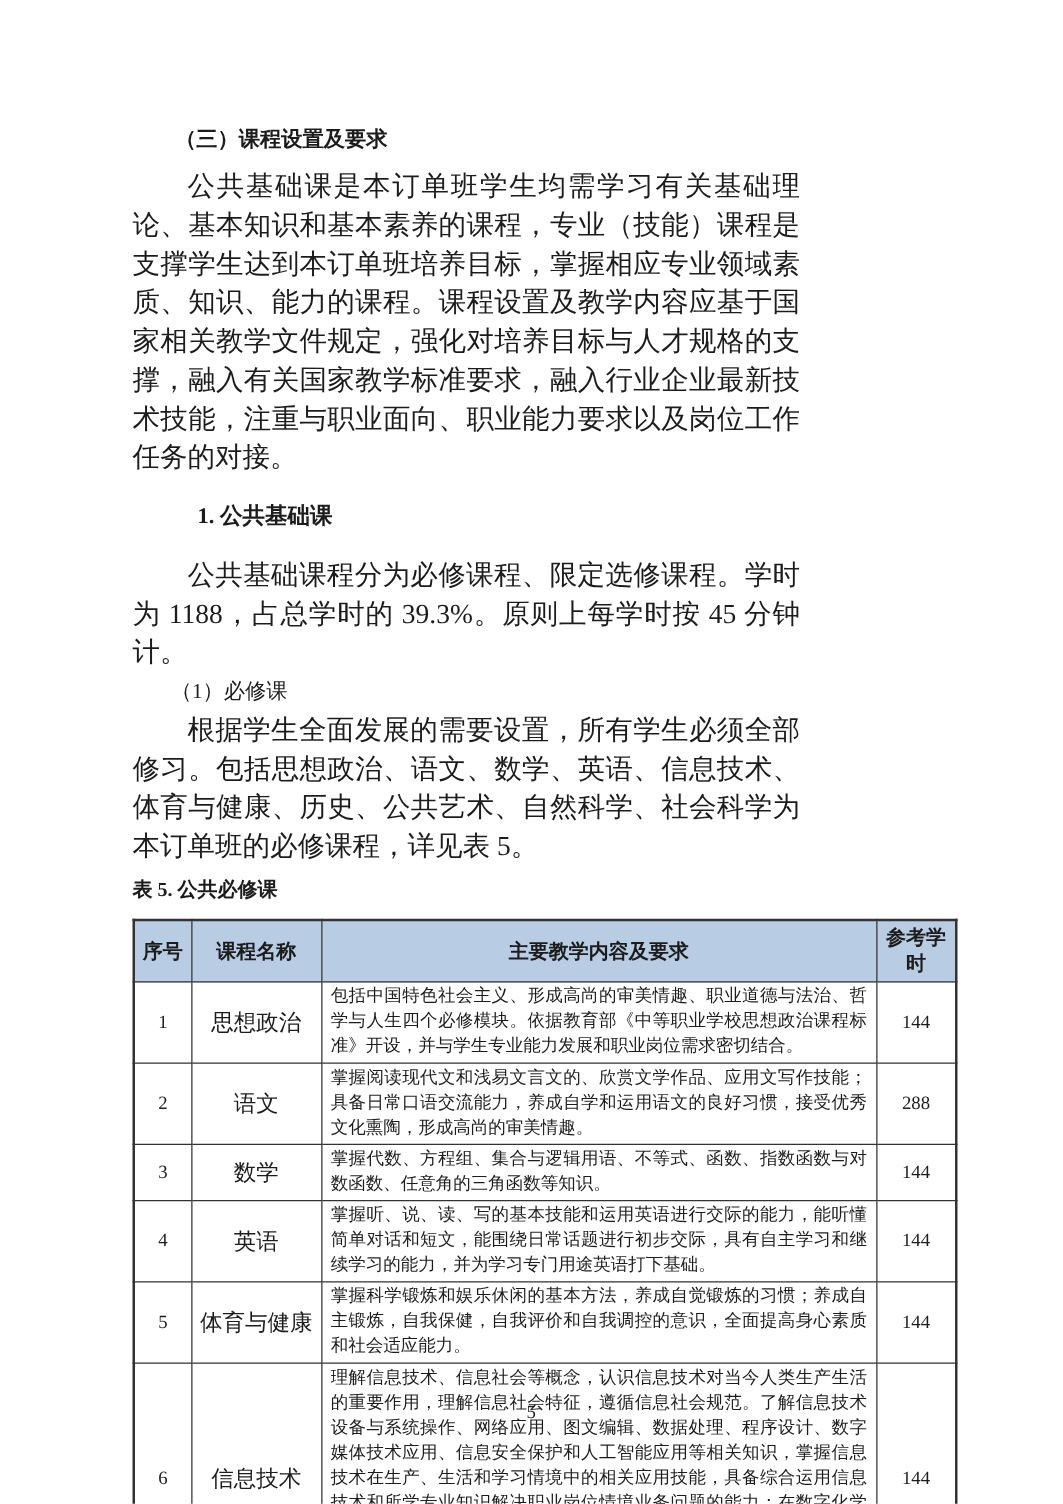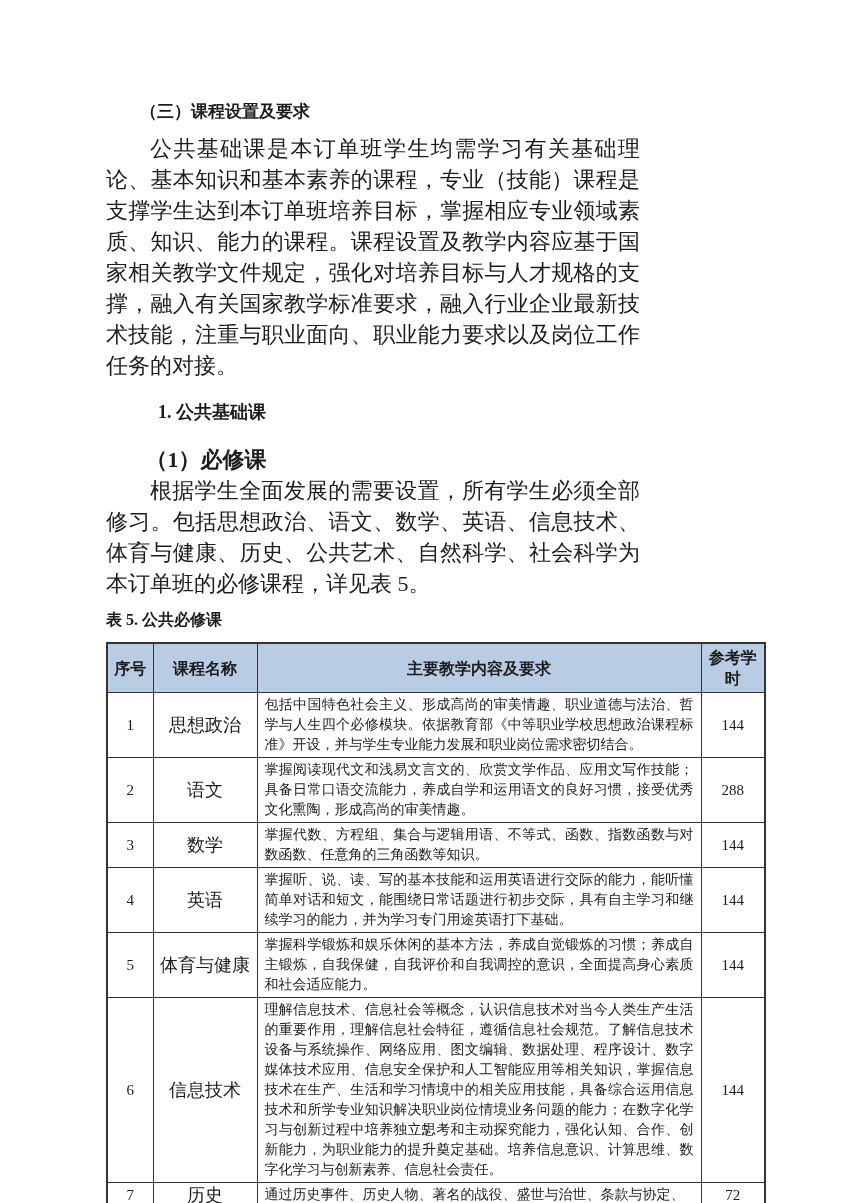--- a/index.html
+++ b/index.html
@@ -39,22 +39,22 @@
     text-indent: 2em;
   }
   .sub-heading {
     font-size: 18px;
     font-weight: bold;
     line-height: 31px;
     margin: 16px;
     text-indent: 2em;
   }
   .list-heading {
-    font-size: 22px;
-    font-weight: bold;
+    font-size: 17px;
+    font-weight: normal;
     line-height: 31px;
     margin: 0;
     text-indent: 1.8em;
   }
   .table-title {
     font-size: 16px;
     font-weight: bold;
     margin: 10px 0 11px 0;
     line-height: 22px;
   }
@@ -111,20 +111,21 @@
 <body>
 
 <div class="page">
 
   <h2 class="section-heading">（三）课程设置及要求</h2>
 
   <p class="para">公共基础课是本订单班学生均需学习有关基础理论、基本知识和基本素养的课程，专业（技能）课程是支撑学生达到本订单班培养目标，掌握相应专业领域素质、知识、能力的课程。课程设置及教学内容应基于国家相关教学文件规定，强化对培养目标与人才规格的支撑，融入有关国家教学标准要求，融入行业企业最新技术技能，注重与职业面向、职业能力要求以及岗位工作任务的对接。</p>
 
   <h3 class="sub-heading">1. 公共基础课</h3>
 
+  <p class="para">公共基础课程分为必修课程、限定选修课程。学时为 1188，占总学时的 39.3%。原则上每学时按 45 分钟计。</p>
 
   <p class="list-heading">（1）必修课</p>
 
   <p class="para">根据学生全面发展的需要设置，所有学生必须全部修习。包括思想政治、语文、数学、英语、信息技术、体育与健康、历史、公共艺术、自然科学、社会科学为本订单班的必修课程，详见表 5。</p>
 
   <div class="table-title">表 5. 公共必修课</div>
 
   <table class="courses">
     <colgroup>
       <col style="width:46px">

